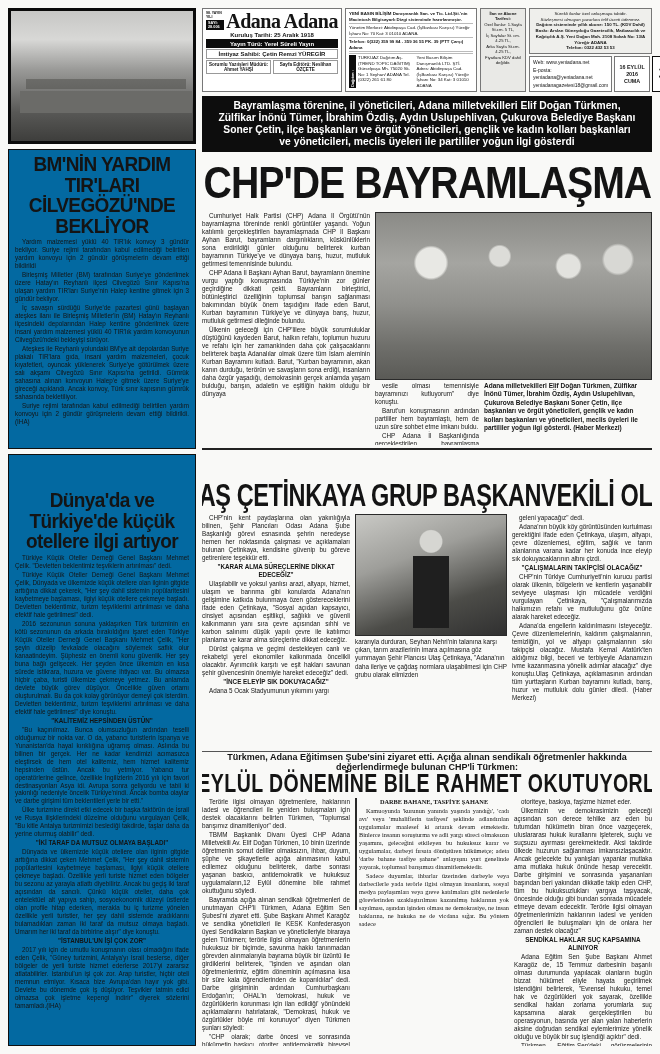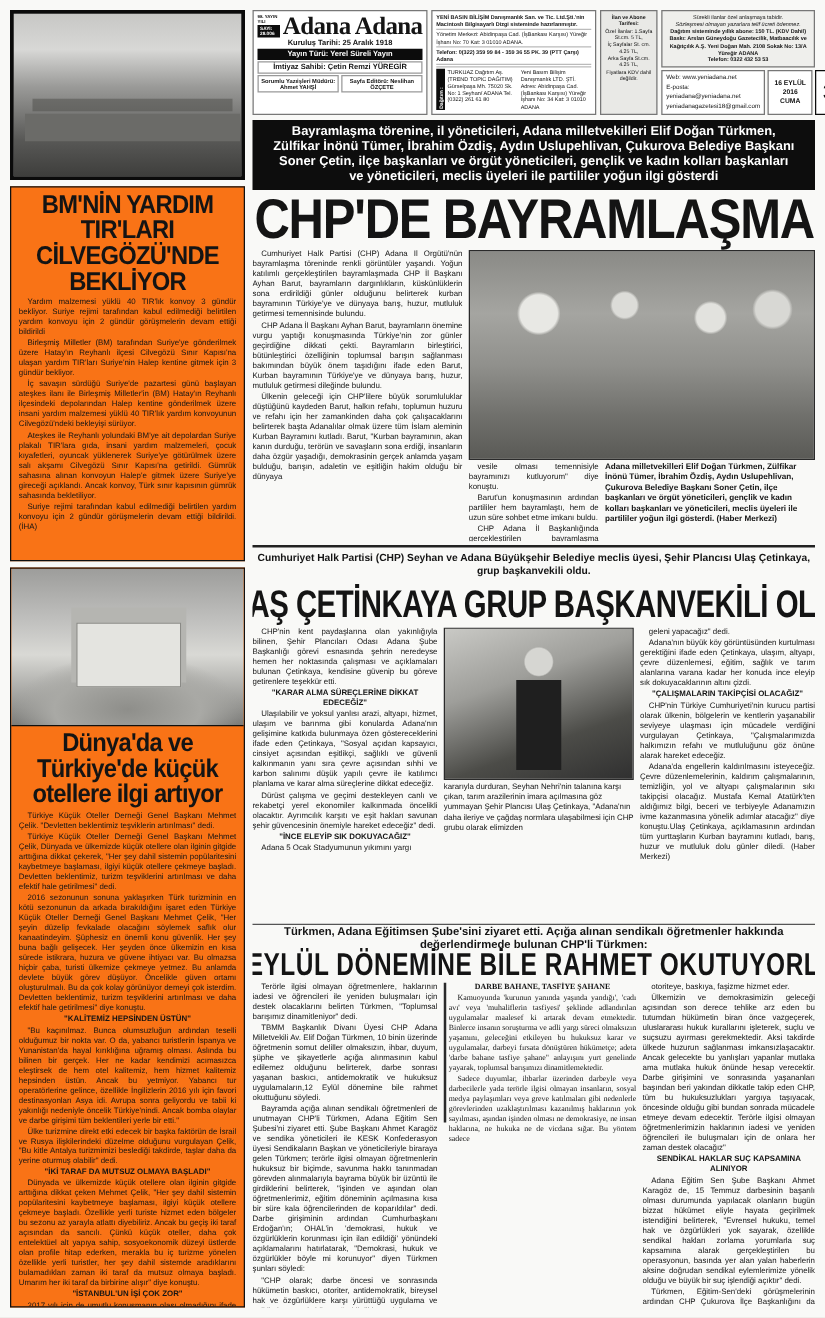--- a/index.html
+++ b/index.html
@@ -4,23 +4,23 @@
 <style>
   html,body{margin:0;padding:0;}
   body{width:660px;height:1054px;background:#dddbd6;font-family:"Liberation Sans",sans-serif;}
   .page{box-sizing:border-box;width:660px;height:1054px;background:#f9f9f7;padding:8px;display:flex;gap:6px;color:#141414;overflow:hidden;}
   
   .col-left{width:188px;flex:none;display:flex;flex-direction:column;gap:5px;}
   .photo{border:1px solid #2a2a2a;box-sizing:border-box;position:relative;overflow:hidden;}
   .photo-top{height:136px;flex:none;border:3px solid #0b0b0b;
     background:linear-gradient(180deg,#c7c7c5 0%,#d8d8d6 22%,#9a9a98 45%,#7c7c7a 60%,#585856 78%,#3e3e3c 100%);}
   .photo-top:before{content:"";position:absolute;left:8%;right:4%;top:52%;height:10px;background:#55555296;box-shadow:0 18px 0 6px #6b6b68;}
-  .box{border:1.5px solid #101010;background:#f97316;box-sizing:border-box;padding:4px 6px;overflow:hidden;}
+  .box{border:1.5px solid #101010;background:#0369a1;box-sizing:border-box;padding:4px 6px;overflow:hidden;}
   .box1{flex:none;height:300px;}
-  .box2{flex:1;display:flex;flex-direction:column;overflow:hidden;padding:0;}
+  .box2{flex:1;display:flex;overflow:hidden;padding:0;align-items:center;}
   .photo-hotel{height:126px;flex:none;margin:0;border:0;border-bottom:1.5px solid #101010;
     background:radial-gradient(ellipse 70% 50% at 50% 90%,#8e8e8a 0%,#a9a9a5 45%,transparent 70%),linear-gradient(180deg,#9d9d9b 0%,#c2c2c0 35%,#d9d9d5 55%,#7d7d7a 100%);}
   .photo-hotel:before{content:"";position:absolute;left:28%;top:34%;width:44%;height:40%;background:#e4e4e0;box-shadow:0 -8px 0 4px #b5b5b1;border:1px solid #8a8a86;}
   .hl-small{font-size:19px;font-weight:800;line-height:1.0;text-align:center;letter-spacing:-0.6px;margin:3px 0 5px 0;transform:scaleY(1.08);}
   .box2 .inner{padding:3px 6px;overflow:hidden;}
   .para{margin:0 0 1px 0;font-size:6.3px;line-height:1.27;text-indent:7px;text-align:justify;}
   .subhead{font-weight:800;text-align:center;text-indent:0;}
   
   .col-right{flex:1;display:flex;flex-direction:column;min-width:0;}
   .header-row{height:84px;flex:none;display:flex;gap:3px;}
@@ -47,21 +47,21 @@
   .notice{border:1px solid #777;background:#efefec;font-size:4.4px;line-height:1.3;text-align:center;padding:2px;}
   .notice .i{font-style:italic;}
   .notice .b{font-weight:700;}
   .hdr-bottom{flex:1;display:flex;gap:2px;}
   .webbox{flex:1;border:1px solid #777;background:#fff;font-size:5px;line-height:1.5;padding:2px 3px;}
   .datebox{width:34px;flex:none;border:1px solid #777;background:#fff;font-size:5.4px;font-weight:800;text-align:center;display:flex;flex-direction:column;justify-content:center;gap:1px;}
   .pagebox{width:20px;flex:none;border:1.5px solid #0c0c0c;background:#fff;font-size:17px;font-weight:800;display:flex;align-items:center;justify-content:center;}
   
   .kicker-band{height:56px;flex:none;background:#0d0d0d;color:#fff;margin-top:4px;display:flex;align-items:center;justify-content:center;box-sizing:border-box;padding:3px 16px;}
   .kicker-band div{font-size:10.3px;font-weight:700;text-align:center;line-height:1.16;}
-  .hl-xl{height:48px;flex:none;display:flex;align-items:center;justify-content:center;overflow:hidden;}
+  .hl-xl{height:60px;flex:none;display:flex;align-items:center;justify-content:center;overflow:hidden;}
   .hl-xl div{font-size:40px;font-weight:800;letter-spacing:-1px;white-space:nowrap;transform:scale(0.98,1.12);}
   
   .chp-body{height:238px;flex:none;display:flex;gap:5px;overflow:hidden;border-bottom:2px solid #222;padding-bottom:3px;box-sizing:border-box;}
   .chp-c1{width:168px;flex:none;overflow:hidden;}
   .chp-right{flex:1;display:flex;flex-direction:column;gap:2px;min-width:0;}
   .photo-crowd{height:168px;flex:none;
     background:radial-gradient(circle at 20% 30%,#e8e8e4 0 6%,transparent 7%),radial-gradient(circle at 45% 26%,#dcdcd8 0 5%,transparent 6%),radial-gradient(circle at 70% 32%,#e2e2de 0 5%,transparent 6%),radial-gradient(circle at 88% 28%,#d8d8d4 0 5%,transparent 6%),linear-gradient(180deg,#8a8a86 0%,#a5a5a1 30%,#90908c 55%,#6f6f6b 80%,#5a5a56 100%);}
   .chp-under{flex:1;display:flex;gap:5px;overflow:hidden;}
   .chp-c2{width:104px;flex:none;overflow:hidden;}
   .chp-cap{flex:1;overflow:hidden;}
@@ -215,21 +215,20 @@
               <p class="para">vesile olması temennisiyle bayramınızı kutluyorum" diye konuştu.</p>
               <p class="para">Barut'un konuşmasının ardından partililer hem bayramlaştı, hem de uzun süre sohbet etme imkanı buldu.</p>
               <p class="para">CHP Adana İl Başkanlığında gerçekleştirilen bayramlaşma törenine, il yöneticileri,</p>
             </div>
           <div class="chp-cap cap">Adana milletvekilleri Elif Doğan Türkmen, Zülfikar İnönü Tümer, İbrahim Özdiş, Aydın Uslupehlivan, Çukurova Belediye Başkanı Soner Çetin, ilçe başkanları ve örgüt yöneticileri, gençlik ve kadın kolları başkanları ve yöneticileri, meclis üyeleri ile partililer yoğun ilgi gösterdi. (Haber Merkezi)</div>
         </div>
       </div>
     </div>
 
     <div class="ulas-kicker">
-      <div>Cumhuriyet Halk Partisi (CHP) Seyhan ve Adana Büyükşehir Belediye meclis üyesi, Şehir Plancısı Ulaş Çetinkaya, grup başkanvekili oldu.</div>
     </div>
     <div class="hl-lg">
       <div>ULAŞ ÇETİNKAYA GRUP BAŞKANVEKİLİ OLDU</div>
     </div>
     <div class="ulas-body">
       <div class="ulas-c1">
           <p class="para">CHP'nin kent paydaşlarına olan yakınlığıyla bilinen, Şehir Plancıları Odası Adana Şube Başkanlığı görevi esnasında şehrin neredeyse hemen her noktasında çalışması ve açıklamaları bulunan Çetinkaya, kendisine güvenip bu göreve getirenlere teşekkür etti.</p>
           <p class="para subhead">"KARAR ALMA SÜREÇLERİNE DİKKAT EDECEĞİZ"</p>
           <p class="para">Ulaşılabilir ve yoksul yanlısı arazi, altyapı, hizmet, ulaşım ve barınma gibi konularda Adana'nın gelişimine katkıda bulunmaya özen göstereceklerini ifade eden Çetinkaya, "Sosyal açıdan kapsayıcı, cinsiyet açısından eşitlikçi, sağlıklı ve güvenli kalkınmanın yanı sıra çevre açısından sıhhi ve karbon salınımı düşük yapılı çevre ile katılımcı planlama ve karar alma süreçlerine dikkat edeceğiz.</p>
           <p class="para">Dürüst çalışma ve geçimi destekleyen canlı ve rekabetçi yerel ekonomiler kalkınmada öncelikli olacaktır. Ayrımcılık karşıtı ve eşit hakları savunan şehir güvencesinin önemiyle hareket edeceğiz" dedi.</p>

